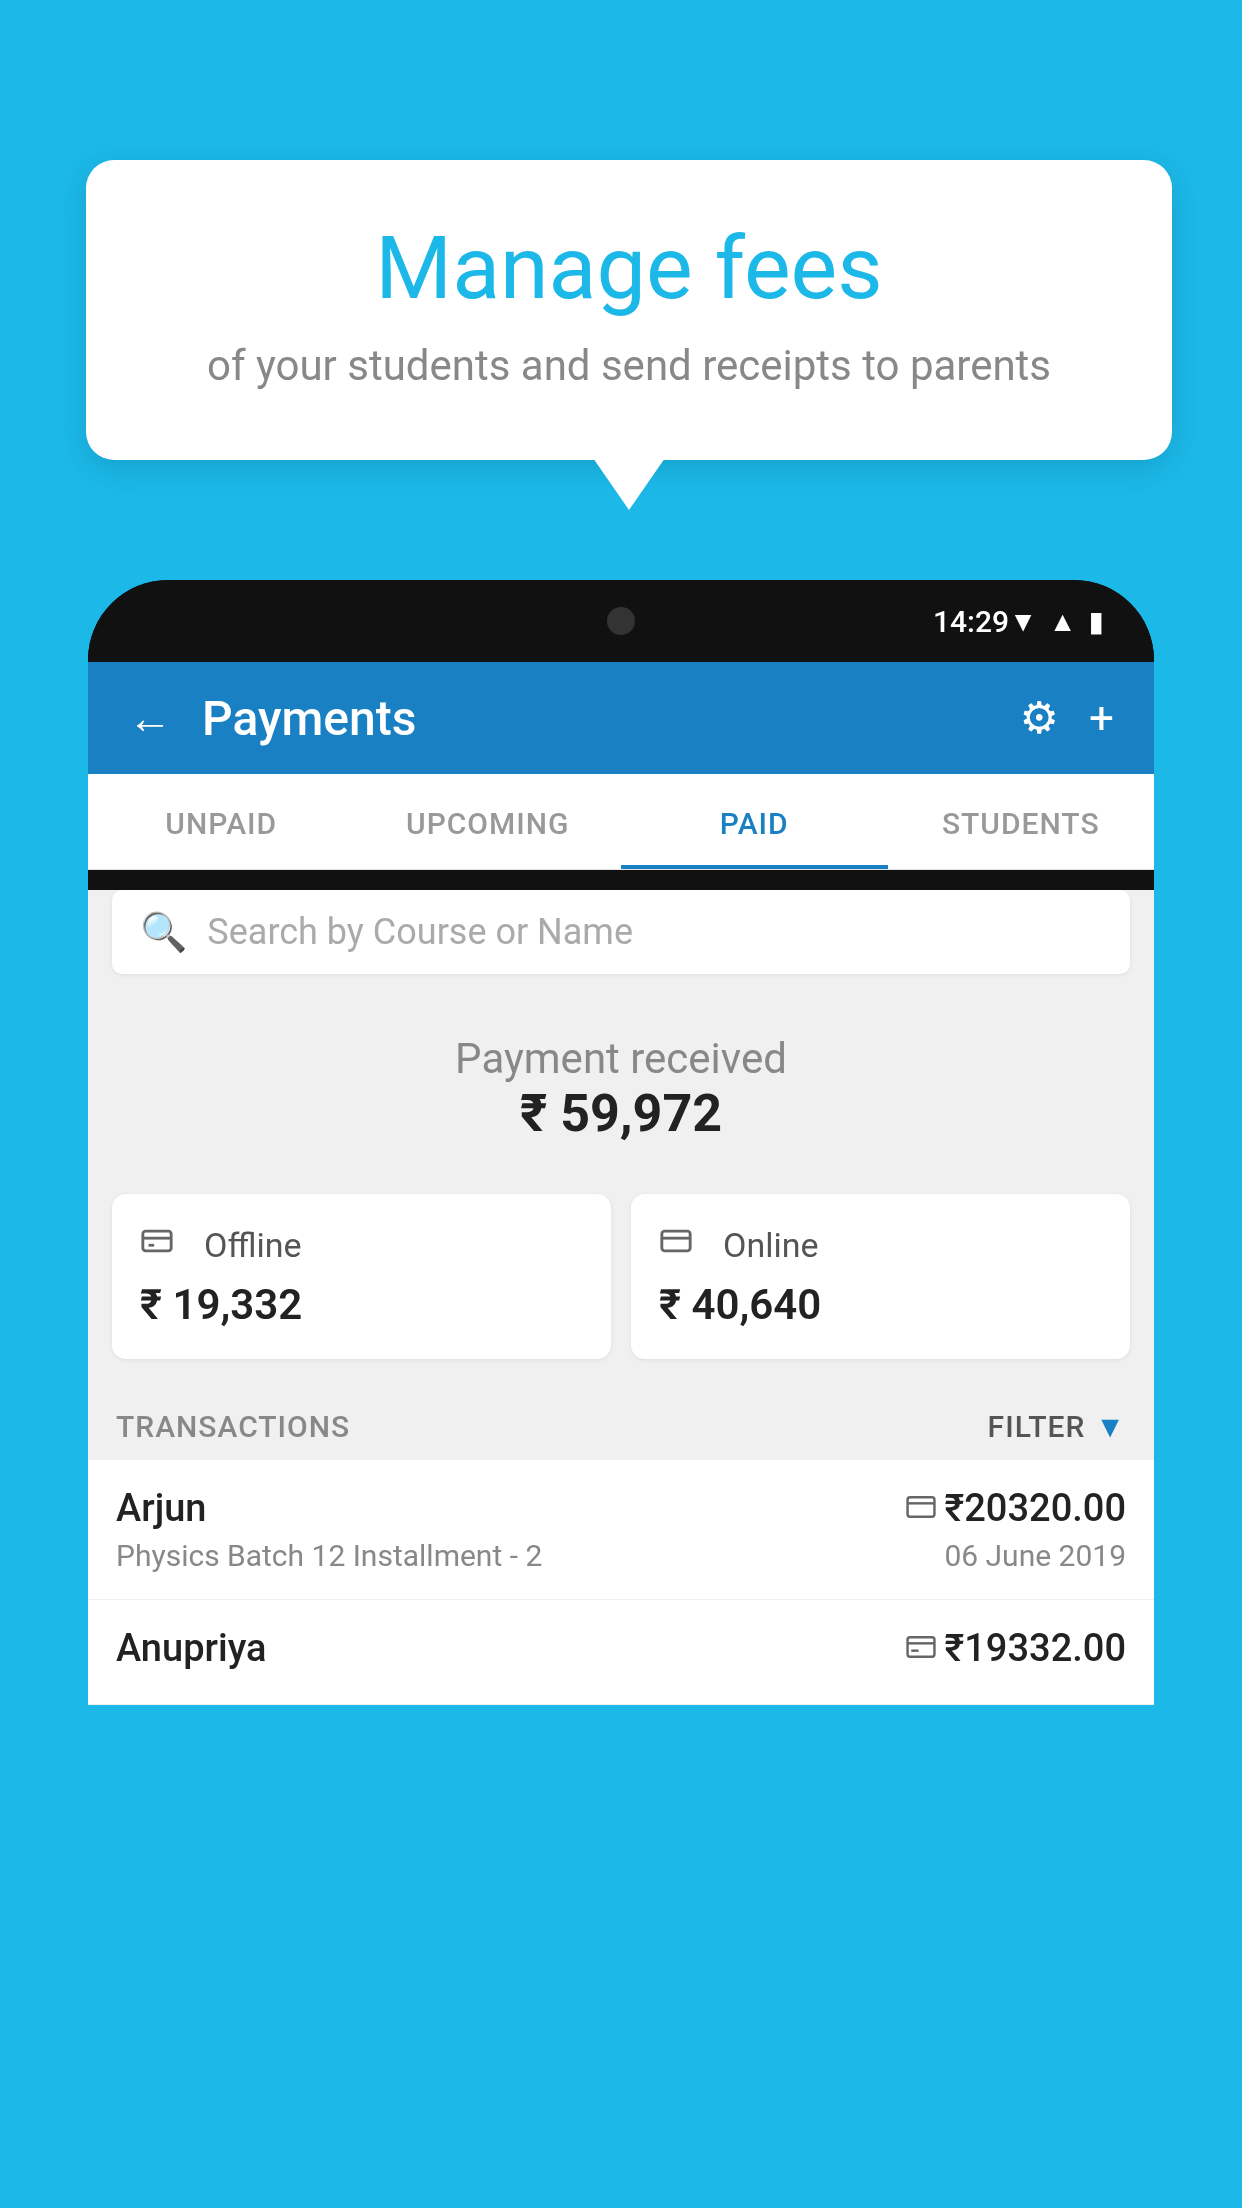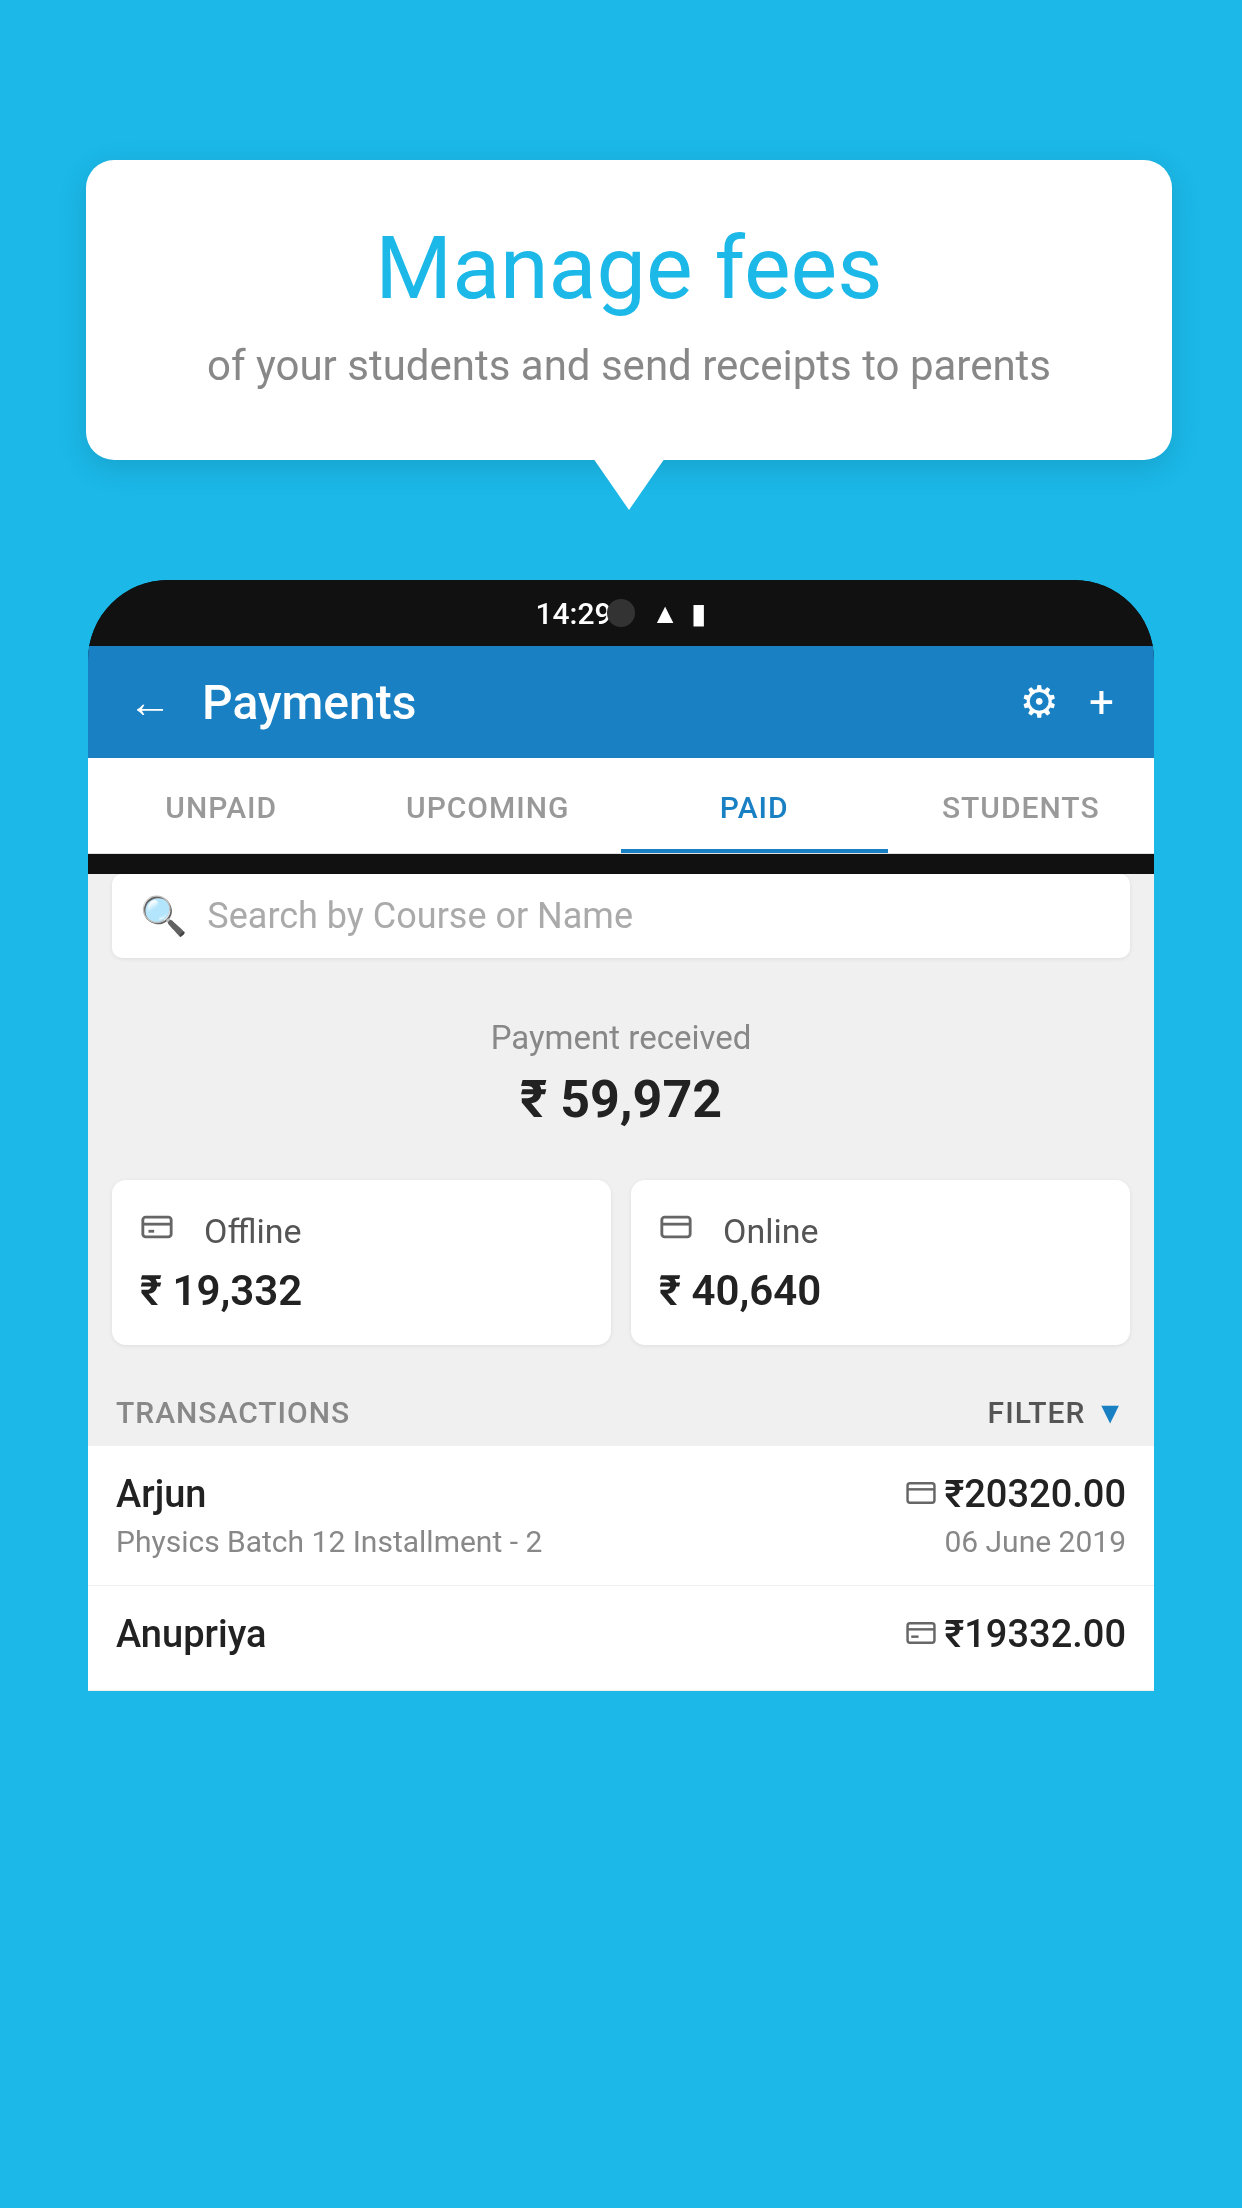--- a/index.html
+++ b/index.html
@@ -63,24 +63,24 @@
       background: #111;
       border-radius: 80px 80px 0 0;
       padding: 0;
       overflow: hidden;
       position: relative;
     }
 
     
     .phone-top-bar {
       background: #111;
-      height: 66px;
-      display: flex;
-      align-items: center;
-      justify-content: center;
+      height: 82px;
+      display: flex;
+      align-items: center;
+      justify-content: flex-end;
       padding: 0 50px;
       position: relative;
     }
     .phone-status-time {
       color: white;
       font-size: 30px;
       font-weight: 500;
     }
     .phone-camera {
       width: 28px;
@@ -186,23 +186,22 @@
       color: #aaa;
     }
 
     
     .payment-received {
       background: #f0f0f0;
       padding: 40px 0 30px;
       text-align: center;
     }
     .payment-label {
-      font-size: 33px;
+      font-size: 42px;
       color: #888;
-      margin-bottom: 12px;
     }
     .payment-amount {
       font-size: 52px;
       font-weight: 700;
       color: #222;
     }
 
     
     .payment-cards {
       display: flex;

